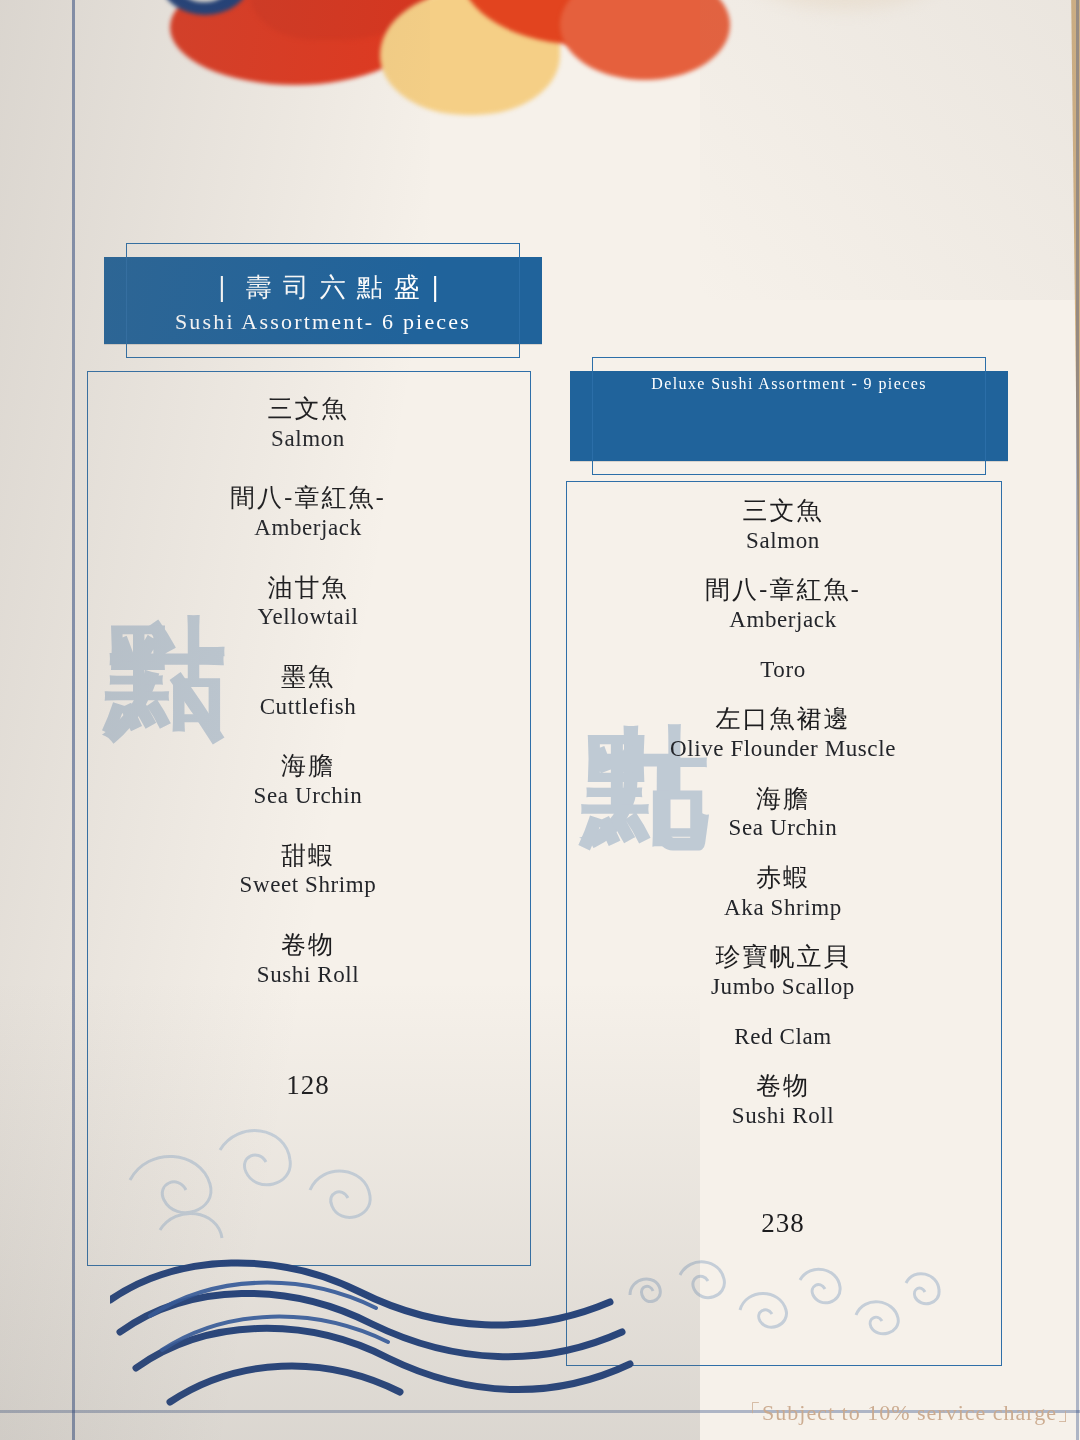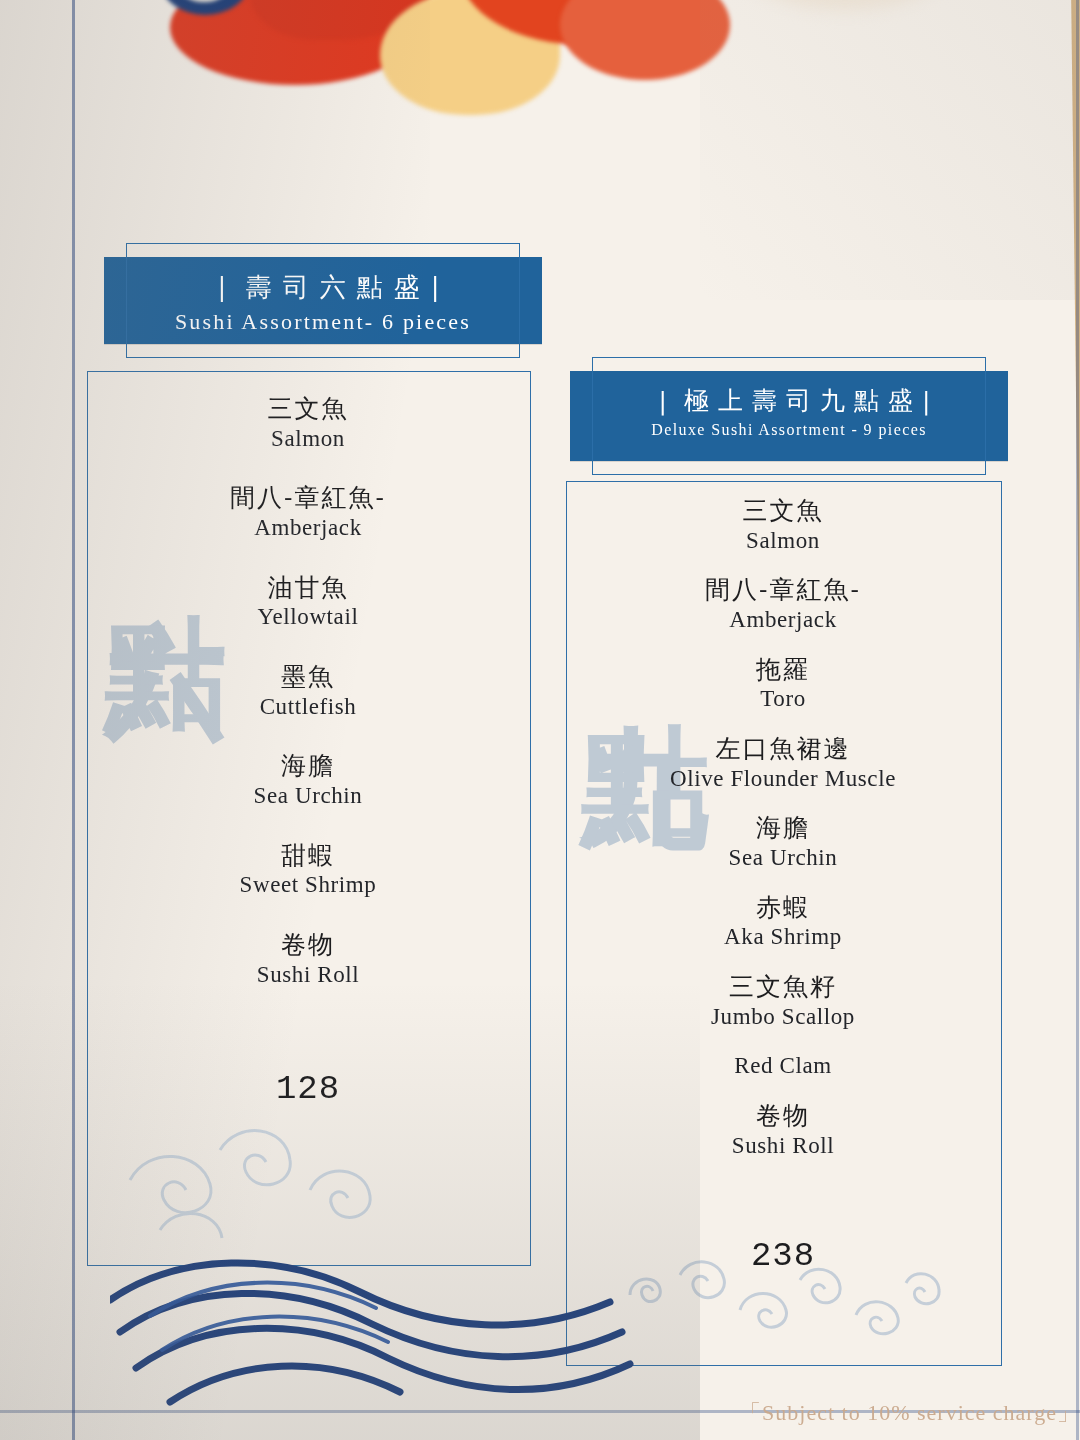--- a/index.html
+++ b/index.html
@@ -157,22 +157,22 @@
   .item .en {
     font-family: "Liberation Serif", serif;
     font-size: 23px;
     color: #23252a;
     letter-spacing: 0.6px;
     line-height: 1.2;
     margin-top: 1px;
   }
   .price {
     text-align: center;
-    font-family: Liberation Mono, monospace;
-    font-size: 34px;
+    font-family: Liberation Serif, serif;
+    font-size: 27px;
     color: #1d1d1f;
     letter-spacing: 1px;
   }
 
   
   .wave-art { position: absolute; pointer-events: none; }
 
   .footnote {
     position: absolute;
     width: 100%;
@@ -248,56 +248,51 @@
     </div>
     <div class="item" style="margin-top:32px;">
       <div class="cn">卷物</div>
       <div class="en">Sushi Roll</div>
     </div>
     <div class="price" style="margin-top:82px;">128</div>
   </div>
 
   <div class="ribbon" style="left:570px; top:371px; width:438px; height:90px;">
     <div class="ribbon-frame"></div>
-    <div class="cn" style="letter-spacing:9px; font-size:25px;">
-      <span style="letter-spacing:0;">|</span>
-      <span>極上壽司九點盛</span><span style="letter-spacing:0;">|</span>
-    </div>
     <div class="en" style="letter-spacing:1.4px; font-size:16px;">Deluxe Sushi Assortment - 9 pieces</div>
   </div>
 
   <div class="box" style="left:566px; top:481px; width:434px; height:883px;"></div>
 
   <div class="items" style="left:566px; width:434px; top:497px;">
     <div class="item">
       <div class="cn">三文魚</div>
       <div class="en">Salmon</div>
     </div>
     <div class="item" style="margin-top:16px;">
       <div class="cn">間八-章紅魚-</div>
       <div class="en">Amberjack</div>
     </div>
     <div class="item" style="margin-top:16px;">
-      <div class="cn">拖羅</div>
       <div class="en">Toro</div>
     </div>
     <div class="item" style="margin-top:16px;">
       <div class="cn">左口魚裙邊</div>
       <div class="en">Olive Flounder Muscle</div>
     </div>
     <div class="item" style="margin-top:16px;">
       <div class="cn">海膽</div>
       <div class="en">Sea Urchin</div>
     </div>
     <div class="item" style="margin-top:16px;">
       <div class="cn">赤蝦</div>
       <div class="en">Aka Shrimp</div>
     </div>
     <div class="item" style="margin-top:16px;">
-      <div class="cn">三文魚籽</div>
+      <div class="cn">珍寶帆立貝</div>
       <div class="en">Jumbo Scallop</div>
     </div>
     <div class="item" style="margin-top:16px;">
       <div class="en">Red Clam</div>
     </div>
     <div class="item" style="margin-top:16px;">
       <div class="cn">卷物</div>
       <div class="en">Sushi Roll</div>
     </div>
     <div class="price" style="margin-top:78px;">238</div>

